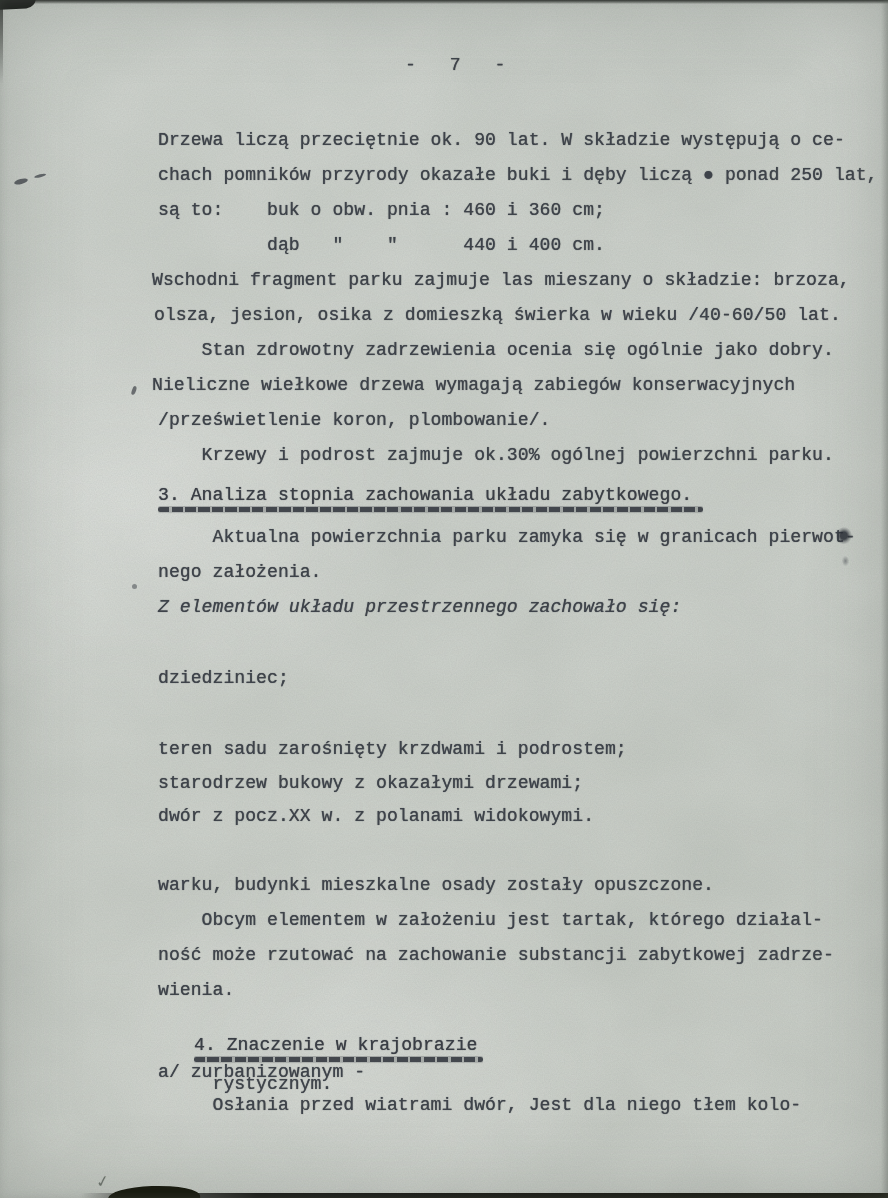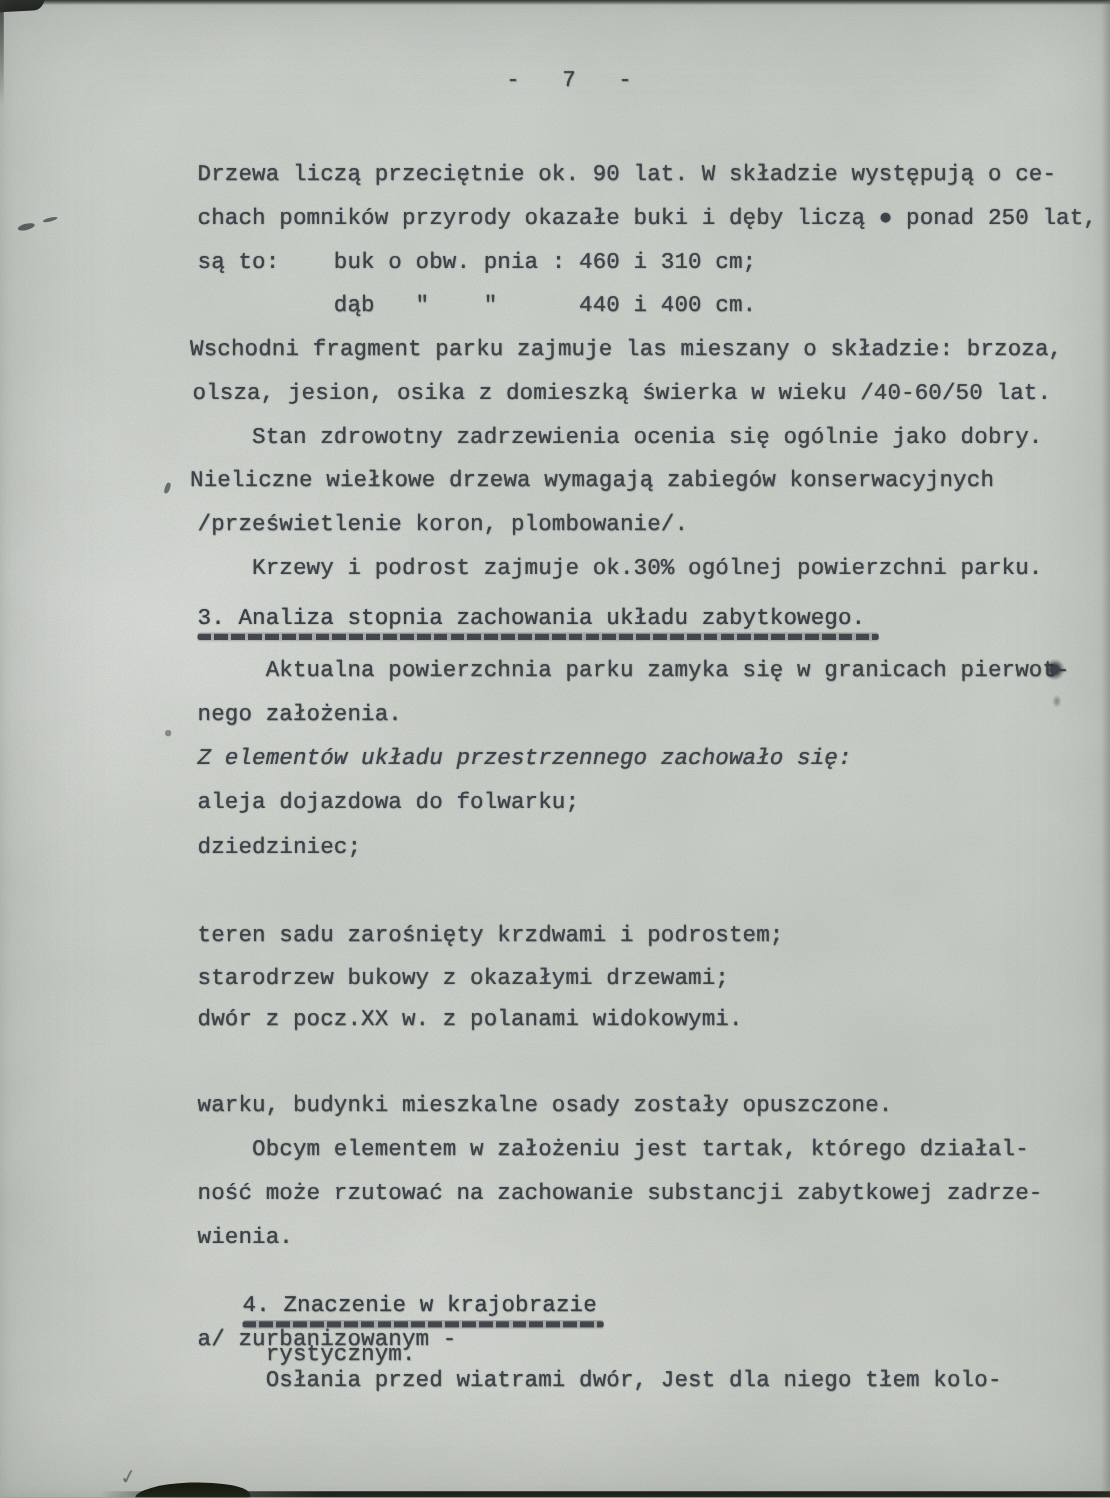--- a/index.html
+++ b/index.html
@@ -120,33 +120,32 @@
       </filter>
     </defs>
     <rect width="888" height="1198" filter="url(#blotch)" opacity="0.55"></rect>
     <rect width="888" height="1198" filter="url(#fineGrain)" opacity="0.45"></rect>
   </svg>
 
   <div class="text-layer" style="color: rgb(62, 67, 74);">
       <div class="line page-number" style="left: 405px; top: 54px;"><span>-   7   -</span></div>
       <div class="line" style="left: 158px; top: 129px;"><span>Drzewa liczą przeciętnie ok. 90 lat. W składzie występują o ce-</span></div>
       <div class="line" style="left: 158px; top: 164px;"><span>chach pomników przyrody okazałe buki i dęby liczą ● ponad 250 lat,</span></div>
-      <div class="line" style="left: 158px; top: 199px;"><span>są to:    buk o obw. pnia : 460 i 310 cm;</span></div>
+      <div class="line" style="left: 158px; top: 199px;"><span>są to:    buk o obw. pnia : 460 i 360 cm;</span></div>
       <div class="line" style="left: 158px; top: 234px;"><span>          dąb   "    "      440 i 400 cm.</span></div>
       <div class="line" style="left: 152px; top: 269px;"><span>Wschodni fragment parku zajmuje las mieszany o składzie: brzoza,</span></div>
       <div class="line" style="left: 154px; top: 304px;"><span>olsza, jesion, osika z domieszką świerka w wieku /40-60/50 lat.</span></div>
       <div class="line" style="left: 152px; top: 374px;"><span>Nieliczne wiełkowe drzewa wymagają zabiegów konserwacyjnych</span></div>
       <div class="line" style="left: 158px; top: 339px;"><span>    Stan zdrowotny zadrzewienia ocenia się ogólnie jako dobry.</span></div>
       <div class="line" style="left: 158px; top: 409px;"><span>/prześwietlenie koron, plombowanie/.</span></div>
       <div class="line" style="left: 158px; top: 444px;"><span>    Krzewy i podrost zajmuje ok.30% ogólnej powierzchni parku.</span></div>
       <div class="line heading" style="left: 158px; top: 484px;"><span>3. Analiza stopnia zachowania układu zabytkowego.</span><div class="uline"></div></div>
       <div class="line" style="left: 158px; top: 526px;"><span>     Aktualna powierzchnia parku zamyka się w granicach pierwot-</span></div>
       <div class="line" style="left: 158px; top: 561px;"><span>nego założenia.</span></div>
       <div class="line" style="left: 158px; top: 596px; font-style: italic;"><span>Z elementów układu przestrzennego zachowało się:</span></div>
-      <div class="line" style="left: 158px; top: 631px;"><span>aleja dojazdowa do folwarku;</span></div>
       <div class="line" style="left: 158px; top: 667px; font-family: Liberation Mono, monospace;"><span>dziedziniec;</span></div>
       <div class="line" style="left: 158px; top: 738px;"><span>teren sadu zarośnięty krzdwami i podrostem;</span></div>
       <div class="line" style="left: 158px; top: 772px;"><span>starodrzew bukowy z okazałymi drzewami;</span></div>
       <div class="line" style="left: 158px; top: 805px;"><span>dwór z pocz.XX w. z polanami widokowymi.</span></div>
       <div class="line" style="left: 158px; top: 874px;"><span>warku, budynki mieszkalne osady zostały opuszczone.</span></div>
       <div class="line" style="left: 158px; top: 909px;"><span>    Obcym elementem w założeniu jest tartak, którego działal-</span></div>
       <div class="line" style="left: 158px; top: 944px;"><span>ność może rzutować na zachowanie substancji zabytkowej zadrze-</span></div>
       <div class="line" style="left: 158px; top: 979px;"><span>wienia.</span></div>
       <div class="line heading" style="left: 158px; top: 1034px; margin-left: 36px;"><span>4. Znaczenie w krajobrazie</span><div class="uline"></div></div>
       <div class="line" style="left: 158px; top: 1061px;"><span>a/ zurbanizowanym -</span></div>

